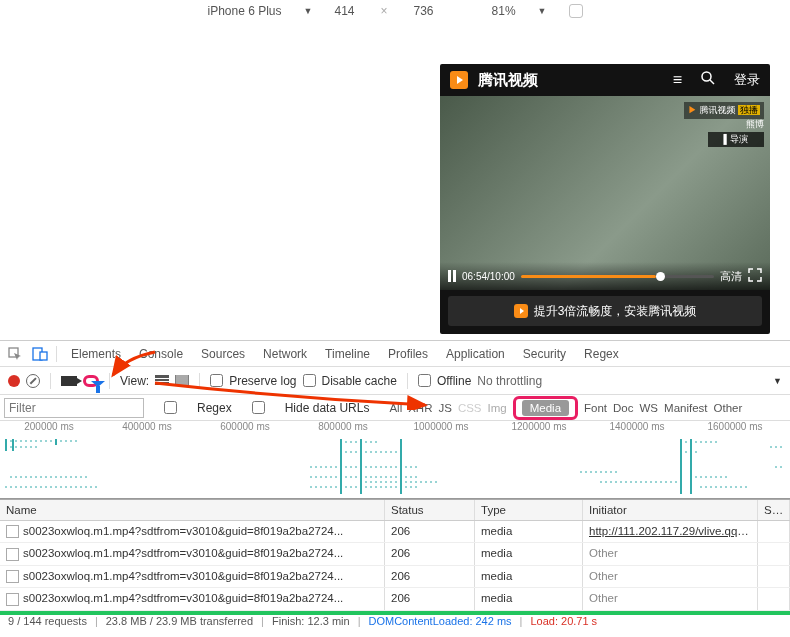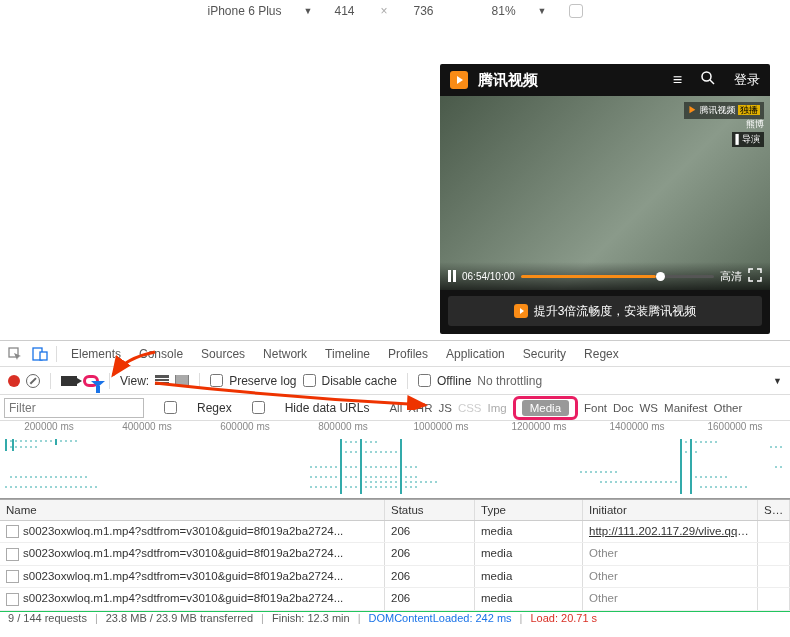--- a/index.html
+++ b/index.html
@@ -15,21 +15,21 @@
 .ph-header { height: 32px; display: flex; align-items: center; padding: 0 10px; gap: 10px; }
 .logo-sq { width: 18px; height: 18px; background: #fa8c16; border-radius: 3px; display: flex; align-items: center; justify-content: center; }
 .logo-pl { width: 0; height: 0; border-left: 6px solid #fff; border-top: 4px solid transparent; border-bottom: 4px solid transparent; margin-left: 2px; }
 .ph-title { font-size: 15px; font-weight: bold; flex: 1; }
 .ph-ico { font-size: 16px; margin-left: 8px; cursor: pointer; }
 .login-btn { font-size: 13px; margin-left: 8px; }
 
 .ph-vid { flex: 1; background: linear-gradient(135deg, #4a5a4a 0%, #6a7a6a 30%, #8a9a8a 60%, #5a6a5a 100%); position: relative; }
 .vid-badge { position: absolute; top: 6px; right: 6px; font-size: 9px; background: rgba(0,0,0,.5); padding: 2px 4px; }
 .vid-cap { position: absolute; top: 22px; right: 6px; font-size: 9px; color: #fff; }
-.daoyan { position: absolute; top: 36px; right: 6px; font-size: 9px; background: rgba(0,0,0,.7); padding: 1px 4px; }
+.daoyan { position: absolute; top: 36px; right: 6px; font-size: 9px; background: rgba(0,0,0,.7); padding: 1px 16px; }
 .vid-bar { position: absolute; bottom: 0; left: 0; right: 0; height: 28px; display: flex; align-items: center; padding: 0 8px; gap: 6px; font-size: 10px; background: linear-gradient(transparent, rgba(0,0,0,.7)); }
 .pause-b { display: flex; gap: 2px; }
 .pause-b span { width: 3px; height: 12px; background: #fff; }
 .prog { flex: 1; height: 3px; background: #555; position: relative; border-radius: 2px; }
 .prog-fill { width: 70%; height: 100%; background: #fa8c16; border-radius: 2px; }
 .prog-dot { position: absolute; left: 70%; top: -3px; width: 9px; height: 9px; background: #fff; border-radius: 50%; }
 .quality { font-size: 11px; }
 
 .banner { margin: 6px 8px 8px; height: 30px; background: #2a2a2a; display: flex; align-items: center; justify-content: center; gap: 6px; font-size: 12px; border-radius: 3px; }
 
@@ -73,21 +73,21 @@
 .th, .td { padding: 4px 6px; font-size: 11.5px; border-right: 1px solid #ddd; overflow: hidden; white-space: nowrap; text-overflow: ellipsis; }
 .c-name { width: 385px; }
 .c-status { width: 90px; }
 .c-type { width: 108px; }
 .c-init { width: 175px; }
 .c-size { width: 32px; }
 .tbl-row { display: flex; border-bottom: 1px solid #eee; }
 .td-chk { width: 13px; height: 13px; border: 1px solid #aaa; margin-right: 4px; display: inline-block; vertical-align: middle; }
 .link { color: #333; text-decoration: underline; }
 
-.status-bar { height: 22px; display: flex; align-items: flex-start; padding: 0 8px; gap: 4px; font-size: 11px; color: #555; border-top: 1px solid #22c55e; }
+.status-bar { height: 22px; display: flex; align-items: flex-end; padding: 6px 8px; gap: 4px; font-size: 11px; color: #555; border-top: 4px solid #22c55e; }
 .sb-sep { margin: 0 4px; color: #aaa; }
 .blue { color: #1a73e8; }
 .red { color: #d93025; }
 </style>
 </head>
 <body>
 
 <div class="top-bar">
   <span>iPhone 6 Plus</span>
   <span class="tri-down">▼</span>

